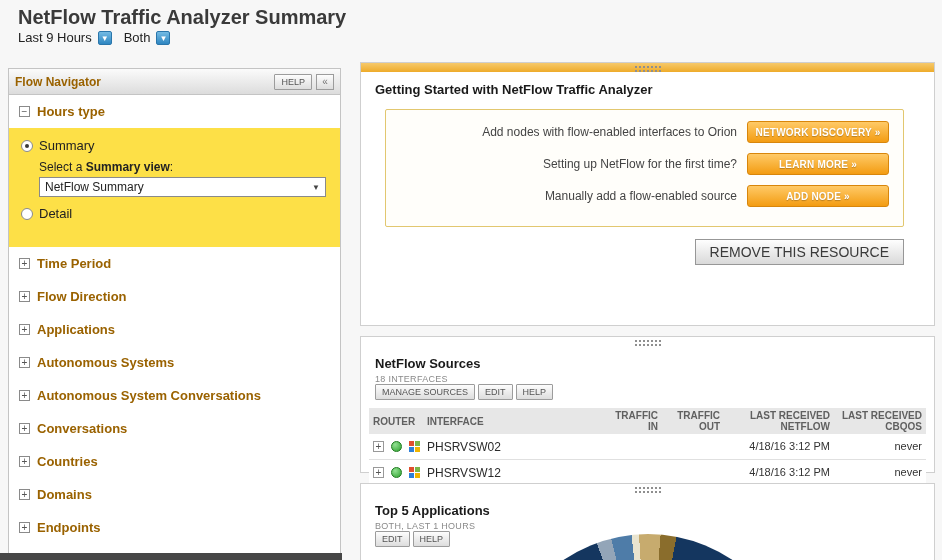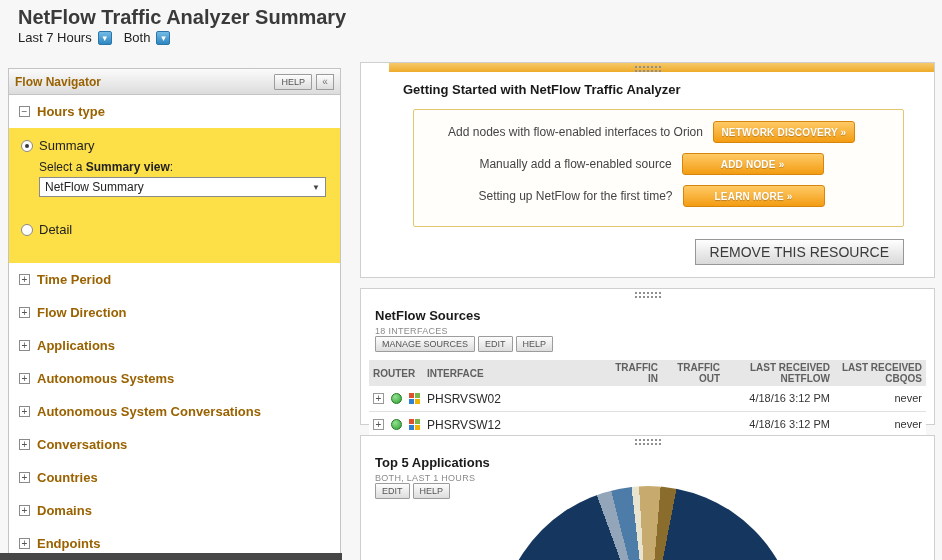--- a/index.html
+++ b/index.html
@@ -48,46 +48,46 @@
   .radio-row { display:flex; align-items:center; gap:6px; font-size:13px; color:#222; margin:2px 0; cursor:pointer; }
   .radio { width:12px; height:12px; border-radius:50%; border:1px solid #8a8a8a; background:#fff; position:relative; flex:0 0 auto; }
   .radio.checked::after { content:""; position:absolute; left:3px; top:3px; right:3px; bottom:3px; border-radius:50%; background:#3a3a3a; }
   .select-label { font-size:12px; color:#222; margin:7px 0 3px 18px; }
   .fake-select {
     margin-left:18px; width:287px; height:20px; border:1px solid #8a8a8a; background:#fff;
     display:flex; align-items:center; justify-content:space-between; font-size:12px; color:#222;
     padding-left:5px; cursor:pointer;
   }
   .fs-arrow { font-size:8px; color:#444; padding-right:5px; }
-  .detail-row { margin-top:25px; }
+  .detail-row { margin-top:9px; }
   .bottom-strip { position:absolute; left:0; top:553px; width:342px; height:7px; background:#474747; }
   
   .main { position:absolute; left:360px; top:62px; width:575px; }
   .resource { position:relative; background:#fff; border:1px solid #cfcfcf; margin-bottom:10px; }
-  .box1 { height:216px;padding-left:28px; }
+  .box1 { height:264px; }
   .box2 { height:137px; }
   .box3 { height:150px; overflow:hidden; }
   .drag-handle {
     position:absolute; top:2px; left:50%; transform:translateX(-50%);
     width:28px; height:8px; cursor:move; z-index:3;
     background-image:radial-gradient(circle, #8f8f8f 1px, transparent 1.3px);
     background-size:4px 4px;
   }
   .gold-bar { height:9px; background:linear-gradient(#f6c96b,#eeab2a); }
   .res-title { margin:10px 0 0 14px; font-size:13px; font-weight:bold; color:#1a1a1a; }
   .res-header { display:flex; justify-content:space-between; align-items:flex-start; padding:9px 8px 0 14px;flex-direction:column; }
   .res-sub { font-size:9px; color:#8a8a8a; letter-spacing:.3px; margin:3px 0 0 14px; }
   .res-header .res-title, .res-header .res-sub { margin-left:0; }
   .btn-group { display:flex; gap:3px; }
   
   .yellow-box {
     margin:12px 30px 0 24px; height:118px; border:1px solid #e2c76f; border-radius:2px;
     background:#fffefa; padding:11px 14px 0 0;
   }
-  .gs-row { display:flex; justify-content:center; align-items:center; gap:10px; margin-bottom:10px; }
+  .gs-row { display:flex; justify-content:flex-end; align-items:center; gap:10px; margin-bottom:10px; }
   .gs-text { font-size:12px; color:#444; }
   .gs-btn {
     width:142px; height:22px; flex:0 0 auto;
     background:linear-gradient(#ffca67,#f39c12); border:1px solid #d8860b; border-radius:3px;
     color:#fff; font-size:10px; font-weight:bold; letter-spacing:.2px;
     display:flex; align-items:center; justify-content:center;
     text-shadow:0 1px 1px rgba(0,0,0,.25); cursor:pointer;
   }
   .remove-row { display:flex; justify-content:flex-end; margin:12px 30px 0 0; }
   .gray-btn-lg {
@@ -133,21 +133,21 @@
   .pie {
     position:absolute; left:50%; transform:translateX(-50%); top:0;
     width:300px; height:300px; border-radius:50%;
   }
 </style>
 </head>
 <body>
 
 <div class="page-title">NetFlow Traffic Analyzer Summary</div>
 <div class="filters">
-  <span class="filter-label">Last 7 Hours</span>
+  <span class="filter-label">Last 9 Hours</span>
   <span class="dd-icon">▾</span>
   <span class="filter-label">Both</span>
   <span class="dd-icon">▾</span>
 </div>
 
 <div class="sidebar">
   <div class="sb-header">
     <span class="sb-title">Flow Navigator</span>
     <span class="gray-btn-sm">HELP</span>
     <span class="sb-collapse">«</span>
@@ -224,26 +224,26 @@
   <div class="resource box1">
     <div class="drag-handle"></div>
     <div class="gold-bar"></div>
     <div class="res-title">Getting Started with NetFlow Traffic Analyzer</div>
     <div class="yellow-box">
       <div class="gs-row">
         <span class="gs-text">Add nodes with flow-enabled interfaces to Orion</span>
         <span class="gs-btn">NETWORK DISCOVERY »</span>
       </div>
       <div class="gs-row">
+        <span class="gs-text">Setting up NetFlow for the first time?</span>
+        <span class="gs-btn">LEARN MORE »</span>
+      </div>
+      <div class="gs-row">
         <span class="gs-text">Manually add a flow-enabled source</span>
         <span class="gs-btn">ADD NODE »</span>
-      </div>
-      <div class="gs-row">
-        <span class="gs-text">Setting up NetFlow for the first time?</span>
-        <span class="gs-btn">LEARN MORE »</span>
       </div>
     </div>
     <div class="remove-row">
       <span class="gray-btn-lg">REMOVE THIS RESOURCE</span>
     </div>
   </div>
 
   <div class="resource box2">
     <div class="drag-handle"></div>
     <div class="res-header">

